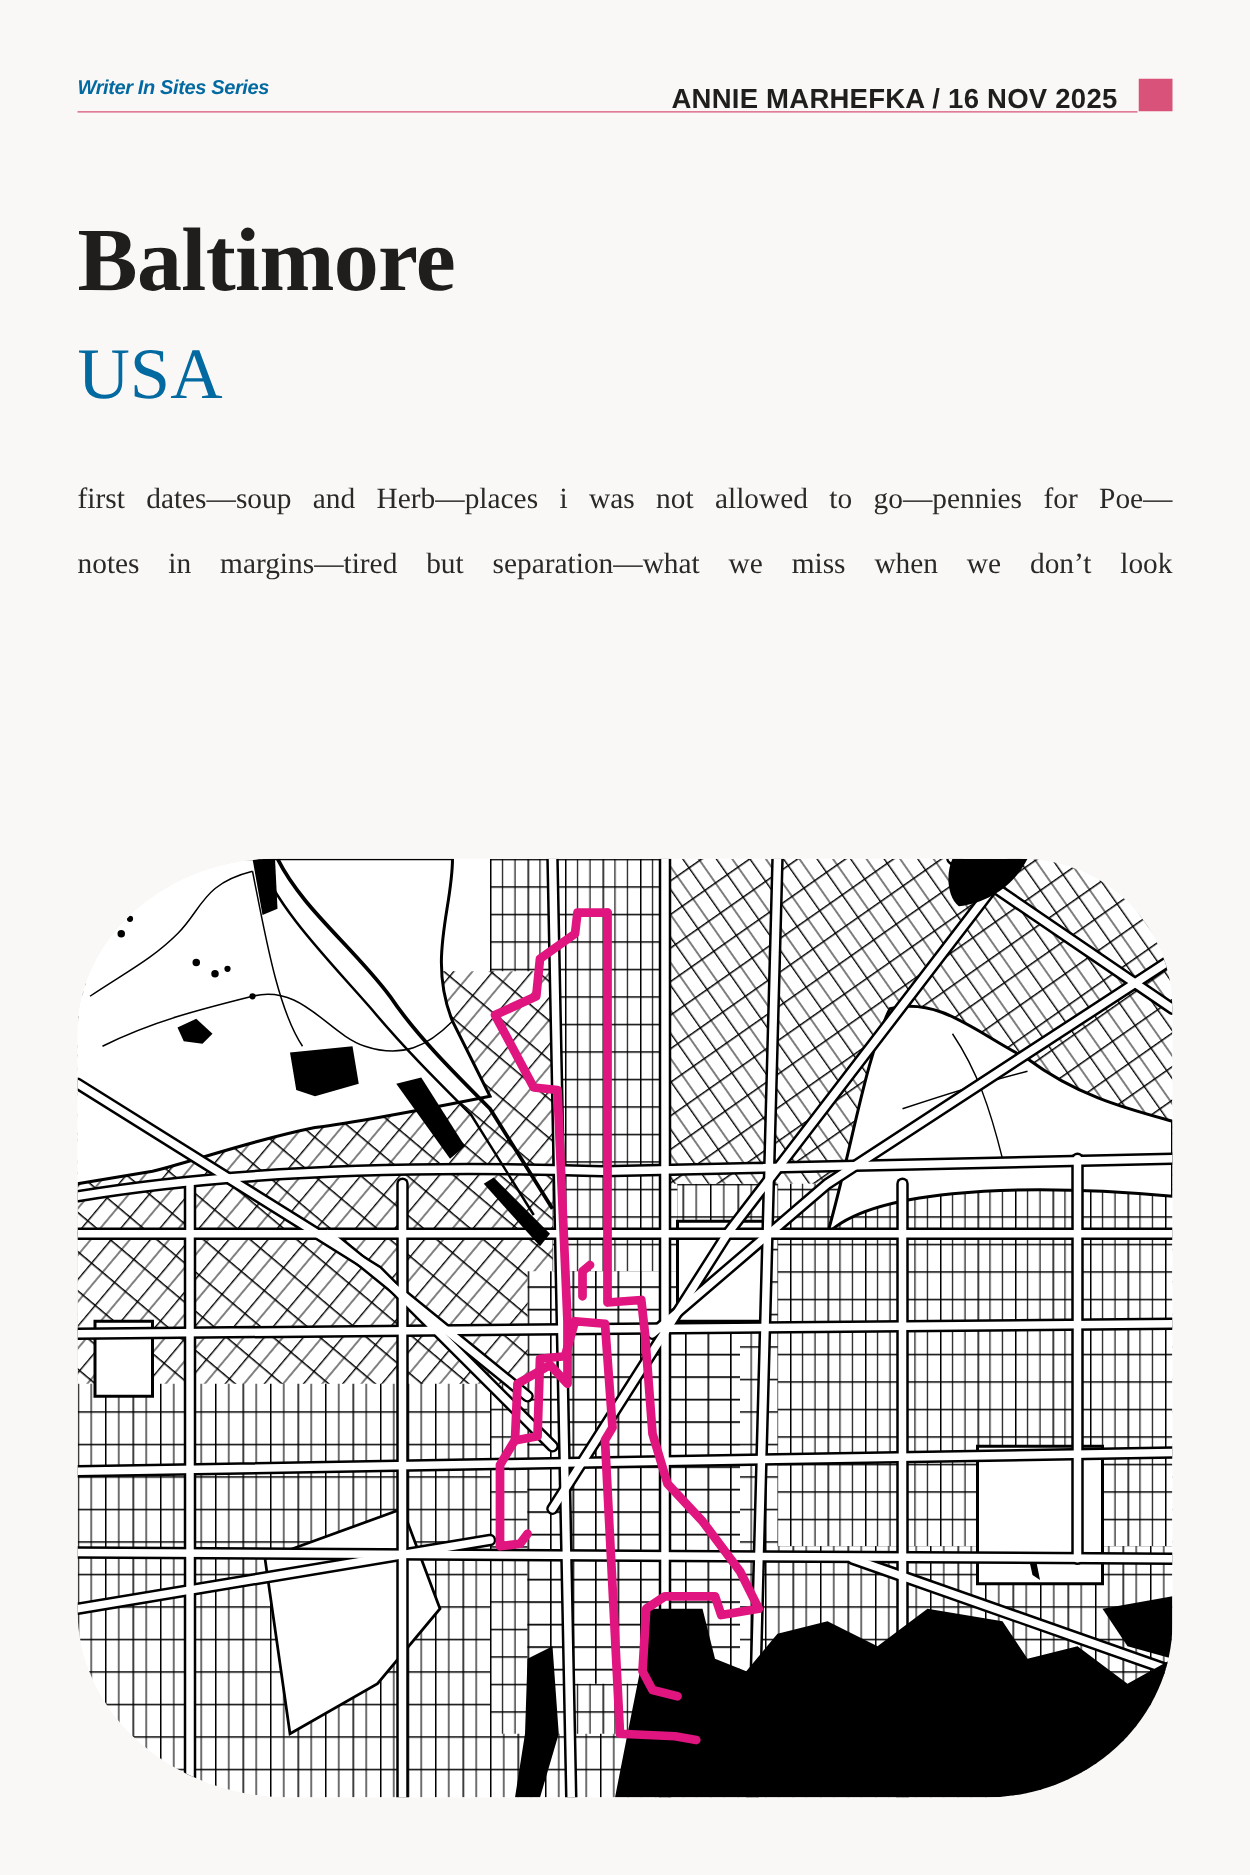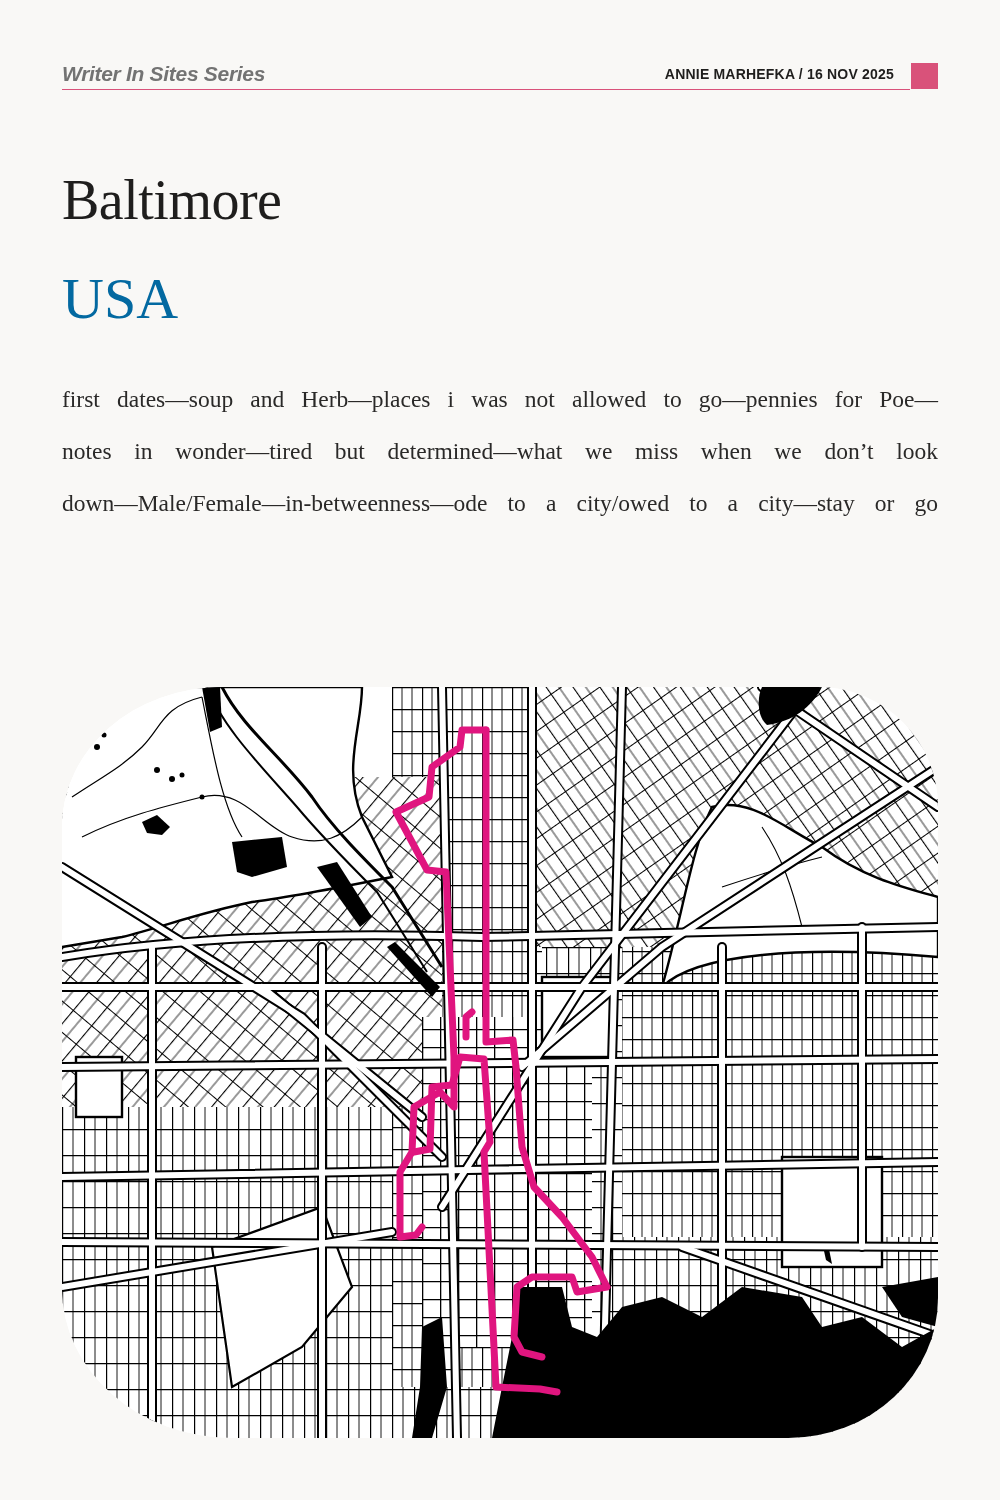--- a/index.html
+++ b/index.html
@@ -14,37 +14,37 @@
     position: absolute; left: 62px; top: 58px; width: 876px; height: 32px;
   }
   .header-rule {
     position: absolute; left: 0; right: 28px; bottom: 0; height: 1.5px;
     background: #d9527a;
   }
   .series {
     position: absolute; left: 0; top: 4px;
     font-family: "Liberation Sans", sans-serif;
     font-style: italic; font-weight: bold;
-    font-size: 21px; letter-spacing: -0.3px;
-    color: #737373;
+    font-size: 16px; letter-spacing: -0.3px;
+    color: #0369a1;
   }
   .byline {
     position: absolute; right: 44px; top: 8px;
     font-family: "Liberation Sans", sans-serif;
-    font-weight: bold; font-size: 14px; letter-spacing: 0.2px;
+    font-weight: bold; font-size: 22px; letter-spacing: 0.2px;
     color: #1f1e1d;
   }
   .accent-block {
     position: absolute; right: 0; top: 5px; width: 27px; height: 26px;
     background: #d9527a;
   }
   .title {
     position: absolute; left: 62px; top: 172px;
     font-family: "Liberation Serif", serif;
-    font-weight: normal; font-size: 56px; letter-spacing: -0.5px;
+    font-weight: bold; font-size: 72px; letter-spacing: -0.5px;
     line-height: 1; color: #1f1e1d;
   }
   .subtitle {
     position: absolute; left: 62px; top: 270px;
     font-family: "Liberation Serif", serif;
     font-size: 58px; line-height: 1; color: #0369a1;
   }
   .body-text {
     position: absolute; left: 62px; top: 373px; width: 876px;
     font-family: "Liberation Serif", serif;
@@ -70,22 +70,21 @@
   <span class="byline">ANNIE MARHEFKA / 16 NOV 2025</span>
   <div class="accent-block"></div>
   <div class="header-rule"></div>
 </div>
 
 <h1 class="title" style="margin:0">Baltimore</h1>
 <div class="subtitle">USA</div>
 
 <div class="body-text">
   <span class="body-line">first dates—soup and Herb—places i was not allowed to go—pennies for Poe—</span>
-  <span class="body-line">notes in wonder—tired but determined—what we miss when we don’t look</span>
-  <span class="body-line">down—Male/Female—in-betweenness—ode to a city/owed to a city—stay or go</span>
+  <span class="body-line">notes in margins—tired but separation—what we miss when we don’t look</span>
 </div>
 
 <div class="map">
   <svg width="876" height="751" viewBox="0 0 876 751">
     <defs>
       <pattern id="grid-a" width="22" height="26" patternUnits="userSpaceOnUse">
         <rect width="22" height="26" fill="#fff"></rect>
         <path d="M0 0H22M0 0V26" stroke="#000" stroke-width="2.4" fill="none"></path>
         <path d="M11 0V26" stroke="#000" stroke-width="0.9" fill="none"></path>
       </pattern>

